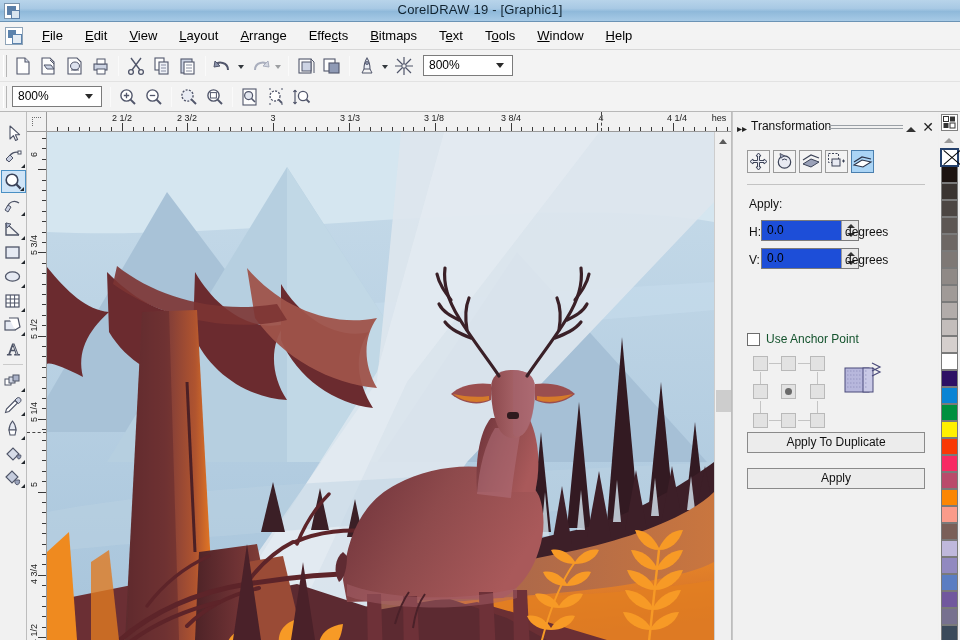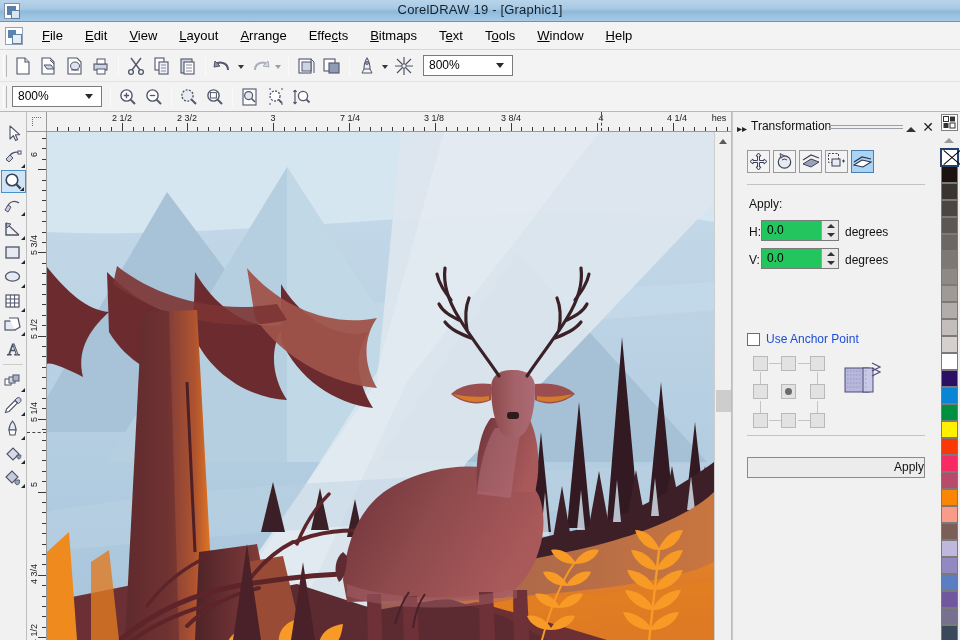--- a/index.html
+++ b/index.html
@@ -230,40 +230,40 @@
     border: 1px solid #9a9a9a; position: relative; cursor: default;
   }
   .mode-btn.active { background: #aad4f5; border-color: #4a7fae; }
   .docker-sep {
     position: absolute; left: 14px; width: 178px; height: 1px; background: #c3c3c3;
   }
   .docker-lab {
     position: absolute; font-size: 12px; color: #111;
   }
   .spin {
-    position: absolute; width: 78px; height: 21px; background: #22c55e;
+    position: absolute; width: 98px; height: 21px; background: #1d4ed8;
     border: 1px solid #7b7b7b;
   }
   .spin .val {
     position: absolute; left: 5px; top: 2px; font-size: 12px; color: #000;
   }
   .spin .btns {
     position: absolute; right: 0; top: 0; width: 17px; height: 19px;
     background: #e8e8e8; border-left: 1px solid #9c9c9c;
   }
   .spin .btns::before, .spin .btns::after {
     content: ""; position: absolute; left: 5px;
     border-left: 4px solid transparent; border-right: 4px solid transparent;
   }
   .spin .btns::before { top: 3px; border-bottom: 4px solid #333; }
   .spin .btns::after { bottom: 3px; border-top: 4px solid #333; }
 
   .chk-row { position: absolute; left: 14px; top: 220px; display: flex; align-items: center; }
   .chk { width: 13px; height: 13px; background: #fff; border: 1px solid #6d6d6d; }
-  .chk-label { margin-left: 6px; font-size: 12px; color: #1d4ed8; }
+  .chk-label { margin-left: 6px; font-size: 12px; color: #14532d; }
 
   .anchor-grid {
     position: absolute; left: 20px; top: 244px; width: 72px; height: 72px;
   }
   .anchor-cell {
     position: absolute; width: 15px; height: 15px;
     background: #e2e2e2; border: 1px solid #b9b9b9; cursor: default;
   }
   .anchor-cell.center { background: #e2e2e2; }
   .anchor-cell.center::after {
@@ -639,21 +639,21 @@
     </div>
   </div>
 
   <div class="ruler-corner"></div>
 
   <div class="hruler">
     <div id="hruler-content">
         <div class="hr-lab" style="left: 75px;">2 1/2</div>
         <div class="hr-lab" style="left: 140px;">2 3/2</div>
         <div class="hr-lab" style="left: 226px;">3</div>
-        <div class="hr-lab" style="left: 303px;">7 1/4</div>
+        <div class="hr-lab" style="left: 303px;">3 1/3</div>
         <div class="hr-lab" style="left: 387px;">3 1/8</div>
         <div class="hr-lab" style="left: 464px;">3 8/4</div>
         <div class="hr-lab" style="left: 554px;">4</div>
         <div class="hr-lab" style="left: 630px;">4 1/4</div>
         <div class="hr-lab" style="left: 672px;">hes</div>
         <div class="hr-tick" style="left: 10px; height: 4px;"></div>
         <div class="hr-tick" style="left: 21px; height: 4px;"></div>
         <div class="hr-tick" style="left: 32px; height: 4px;"></div>
         <div class="hr-tick" style="left: 42px; height: 4px;"></div>
         <div class="hr-tick" style="left: 53px; height: 4px;"></div>
@@ -1119,21 +1119,22 @@
         <rect x="2" y="8" width="24" height="24" fill="#b7b7dc" stroke="#4a4a7a" stroke-width="1"></rect>
         <rect x="20" y="8" width="10" height="24" fill="#c9c9e6" stroke="#4a4a7a" stroke-width="1"></rect>
         <path d="M4 11 h20 M4 15 h20 M4 19 h20 M4 23 h20 M4 27 h20" stroke="#8a8ab8" stroke-width=".7" stroke-dasharray="1.5 1.5"></path>
         <path d="M29 3 l8 4 l-8 4" fill="none" stroke="#4a4a7a" stroke-width="1.2"></path>
         <path d="M29 8 l8 4 l-8 4" fill="none" stroke="#4a4a7a" stroke-width="1.2"></path>
       </svg>
     </div>
 
     <div class="docker-sep" style="top:323px"></div>
 
-    <div class="btn" style="top:345px;text-align:right;">Apply</div>
+    <div class="btn" style="top:320px;">Apply To Duplicate</div>
+    <div class="btn" style="top:356px;">Apply</div>
   </div>
 
   <div class="palette">
     <div class="pal-top">
       <svg width="15" height="15" viewBox="0 0 15 15">
         <rect x="1.5" y="1.5" width="5" height="5" fill="#fff" stroke="#333" stroke-width="1"></rect>
         <rect x="8" y="1.5" width="5" height="5" fill="#333"></rect>
         <rect x="1.5" y="8" width="5" height="5" fill="#333"></rect>
         <rect x="8" y="8" width="5" height="5" fill="#fff" stroke="#333" stroke-width="1"></rect>
       </svg>

